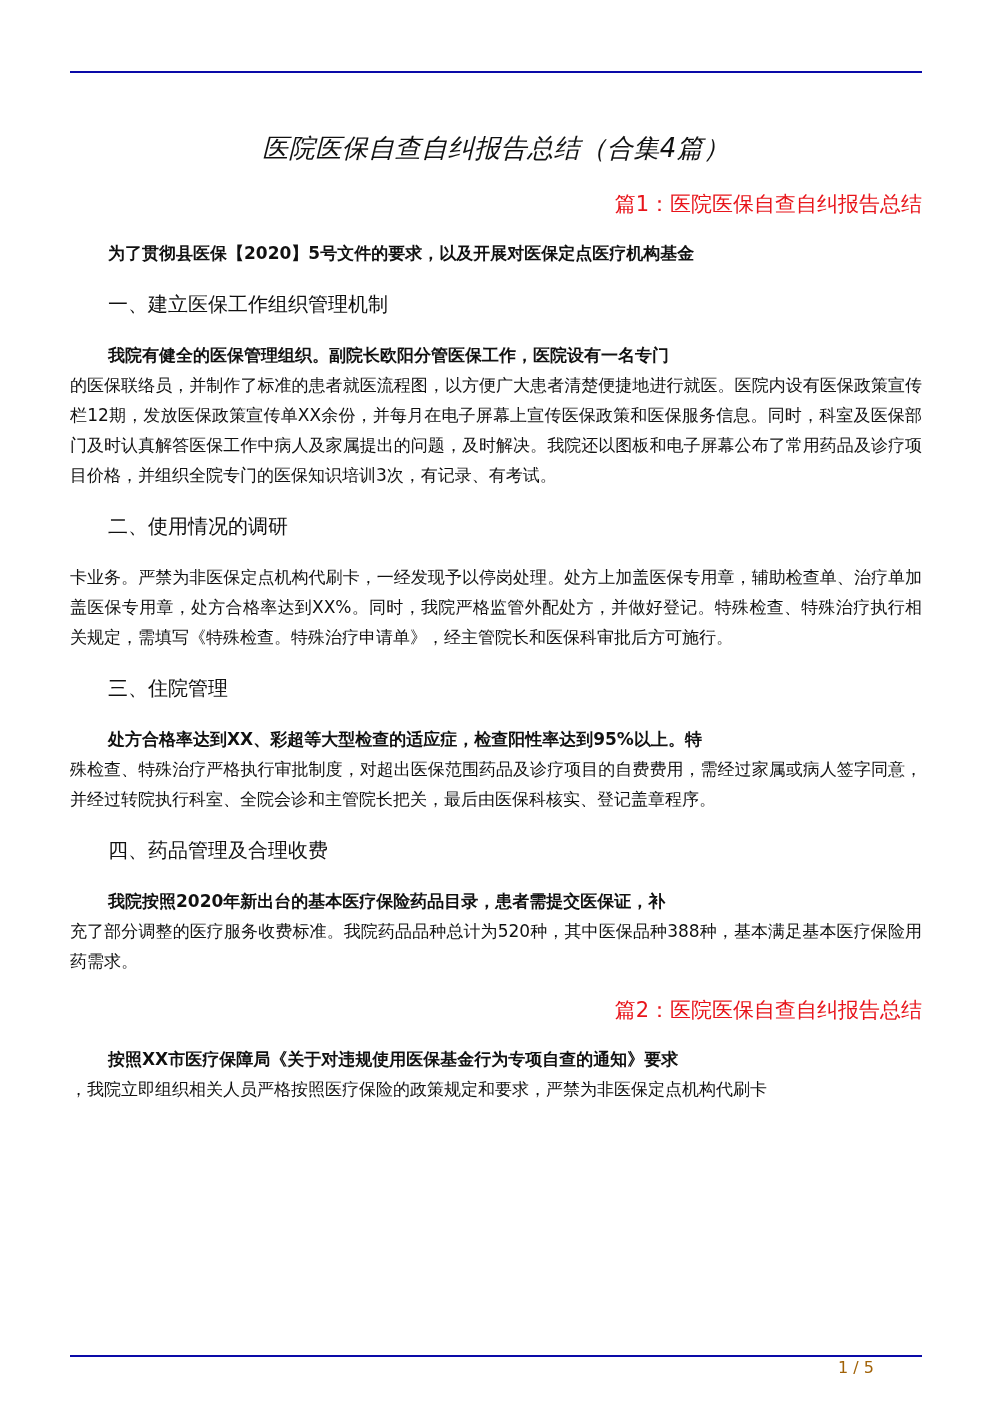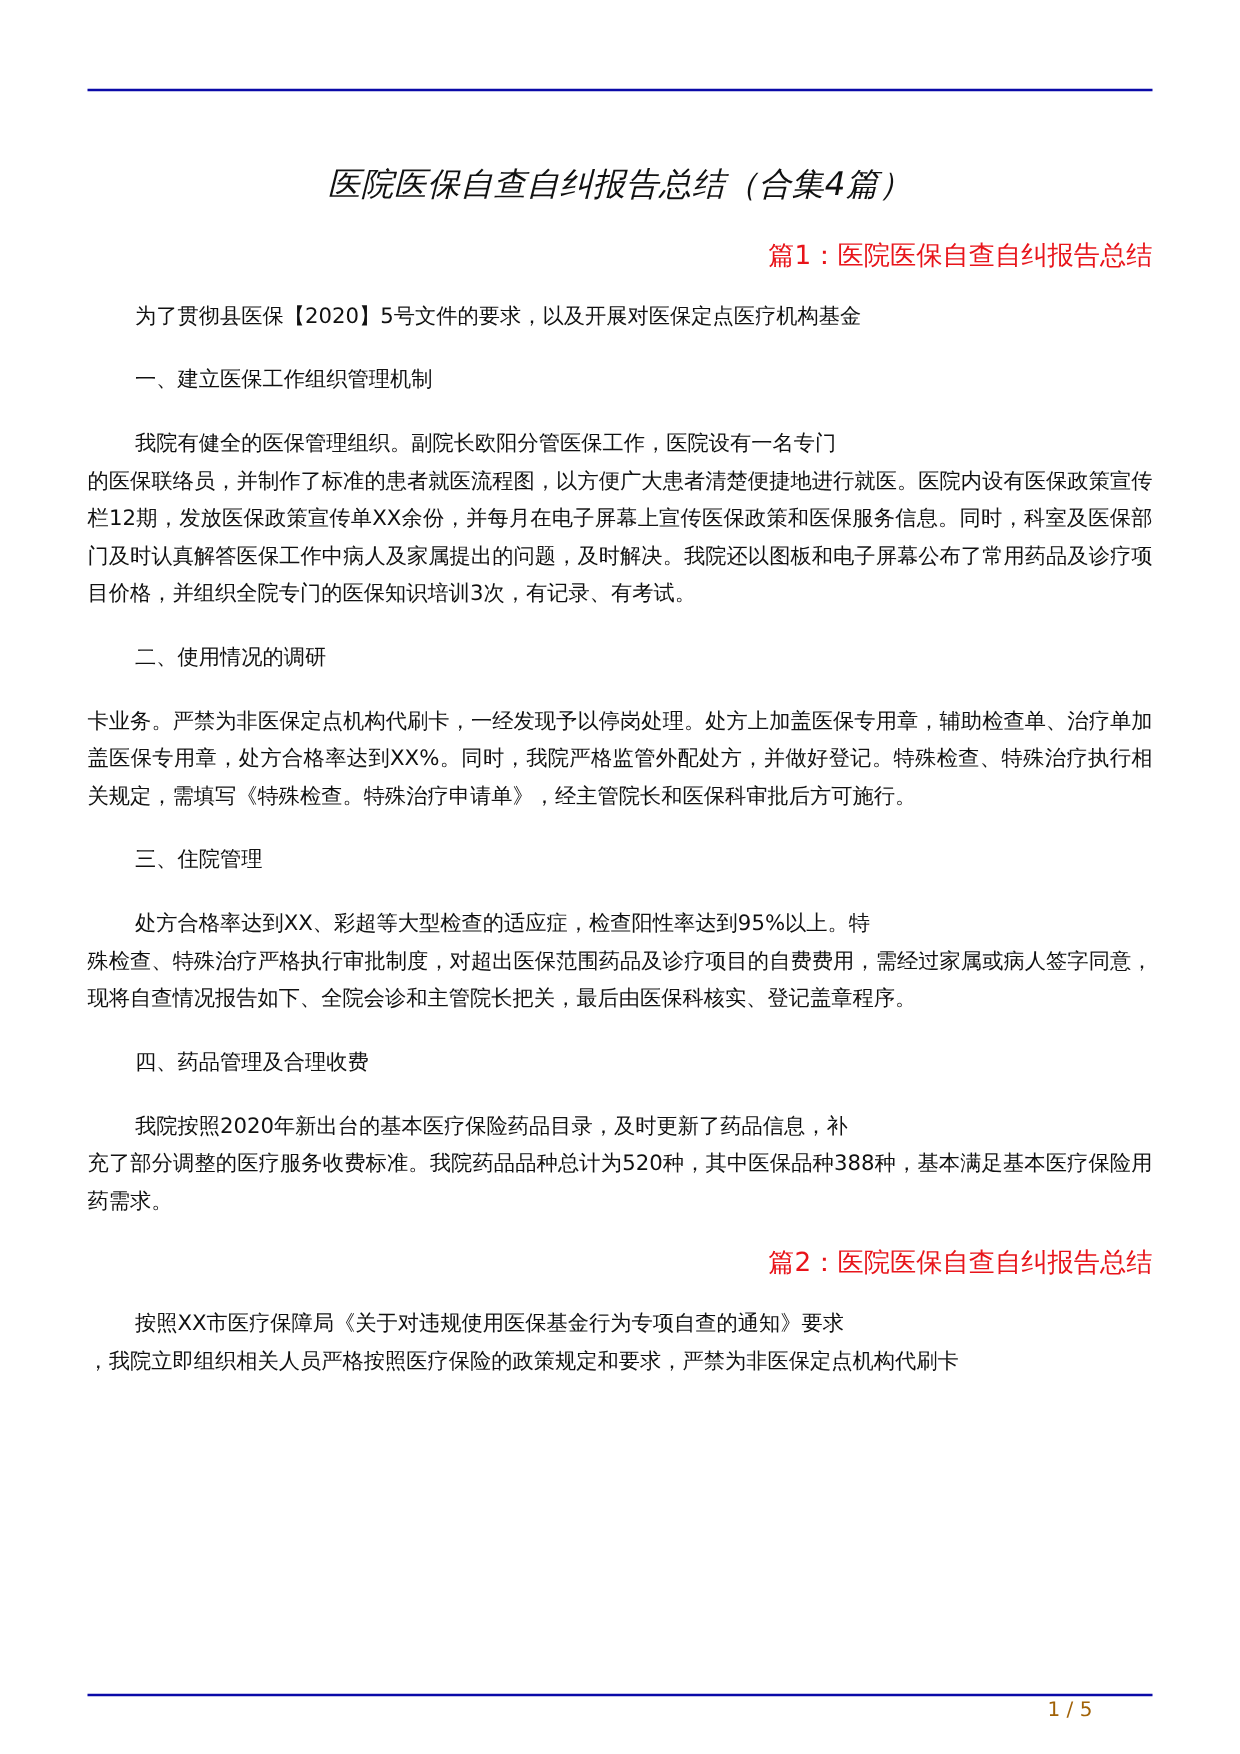--- a/index.html
+++ b/index.html
@@ -52,23 +52,24 @@
     }
     .para {
       font-size: 17px;
       line-height: 30px;
       margin: 0;
       text-align: justify;
     }
     .para .first {
       display: block;
       padding-left: 38px;
+      font-weight: bold;
     }
     .sub-heading {
-      font-size: 17px;
+      font-size: 20px;
       line-height: 30px;
       padding-left: 38px;
       margin: 0;
     }
     .gap-sm { height: 18px; }
     .gap-md { height: 21px; }
     .page-num {
       position: absolute;
       top: 1357px;
       left: 838px;
@@ -103,28 +104,28 @@
   <p class="sub-heading">二、使用情况的调研</p>
   <div class="gap-md"></div>
   <p class="para">
     <span>卡业务。严禁为非医保定点机构代刷卡，一经发现予以停岗处理。处方上加盖医保专用章，辅助检查单、治疗单加盖医保专用章，处方合格率达到XX%。同时，我院严格监管外配处方，并做好登记。特殊检查、特殊治疗执行相关规定，需填写《特殊检查。特殊治疗申请单》，经主管院长和医保科审批后方可施行。</span>
   </p>
   <div class="gap-md"></div>
 
   <p class="sub-heading">三、住院管理</p>
   <div class="gap-md"></div>
   <p class="para">
-    <span class="first">处方合格率达到XX、彩超等大型检查的适应症，检查阳性率达到95%以上。特</span><span>殊检查、特殊治疗严格执行审批制度，对超出医保范围药品及诊疗项目的自费费用，需经过家属或病人签字同意，现将自查情况报告如下、全院会诊和主管院长把关，最后由医保科核实、登记盖章程序。</span>
+    <span class="first">处方合格率达到XX、彩超等大型检查的适应症，检查阳性率达到95%以上。特</span><span>殊检查、特殊治疗严格执行审批制度，对超出医保范围药品及诊疗项目的自费费用，需经过家属或病人签字同意，并经过转院执行科室、全院会诊和主管院长把关，最后由医保科核实、登记盖章程序。</span>
   </p>
   <div class="gap-md"></div>
 
   <p class="sub-heading">四、药品管理及合理收费</p>
   <div class="gap-md"></div>
   <p class="para">
-    <span class="first">我院按照2020年新出台的基本医疗保险药品目录，及时更新了药品信息，补</span><span>充了部分调整的医疗服务收费标准。我院药品品种总计为520种，其中医保品种388种，基本满足基本医疗保险用药需求。</span>
+    <span class="first">我院按照2020年新出台的基本医疗保险药品目录，患者需提交医保证，补</span><span>充了部分调整的医疗服务收费标准。我院药品品种总计为520种，其中医保品种388种，基本满足基本医疗保险用药需求。</span>
   </p>
   <div class="gap-sm"></div>
 
   <h2 class="section-heading">篇2：医院医保自查自纠报告总结</h2>
   <div class="gap-sm"></div>
   <p class="para">
     <span class="first">按照XX市医疗保障局《关于对违规使用医保基金行为专项自查的通知》要求</span><span>，我院立即组织相关人员严格按照医疗保险的政策规定和要求，严禁为非医保定点机构代刷卡</span>
   </p>
 
 </div>

